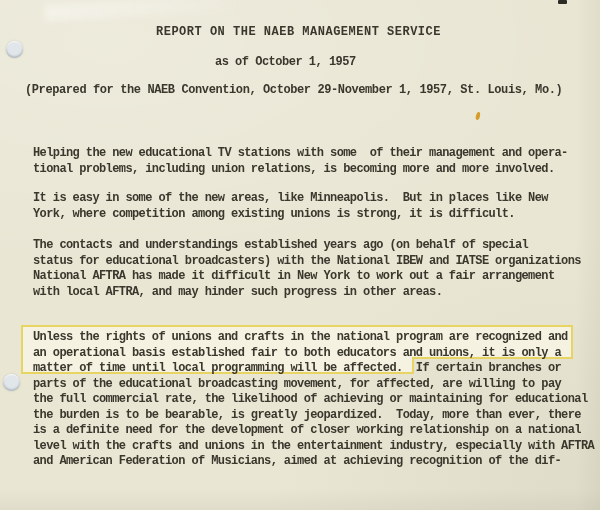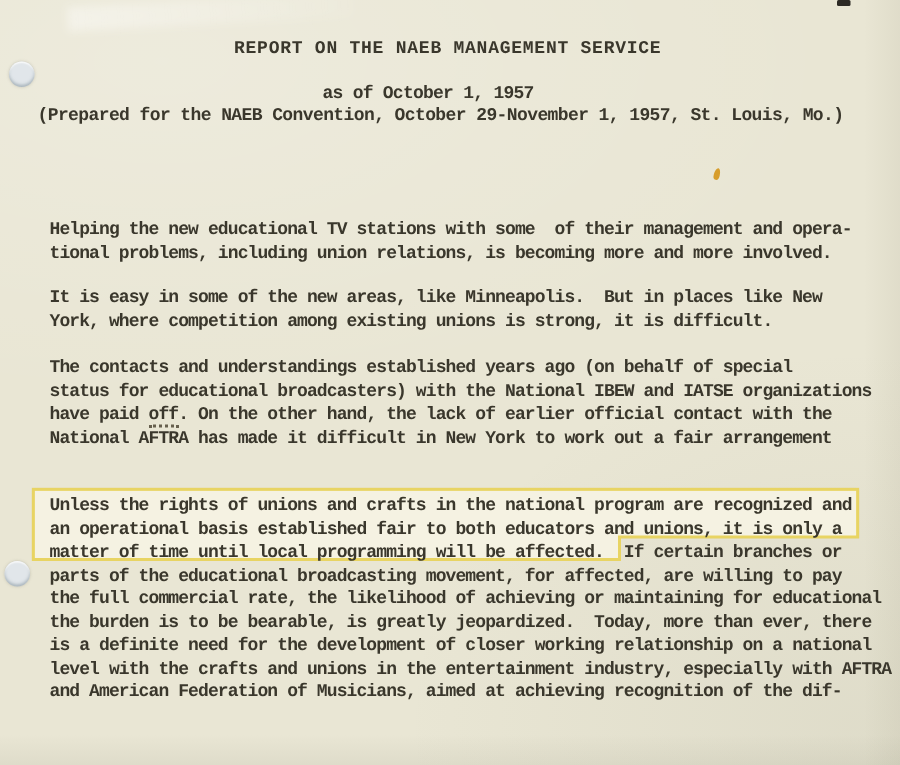--- a/index.html
+++ b/index.html
@@ -26,21 +26,21 @@
 
   .line {
     white-space:pre;
     font-size:12px;
     line-height:15.5px;
     letter-spacing:-0.6px;
   }
   .hdr { position:absolute; z-index:2; }
   .title1 { left:156px; top:25px;  letter-spacing:0.5px; }
   .title2 { left:215px; top:55px;  letter-spacing:-0.5px; }
-  .title3 { left:25px;  top:70px;  letter-spacing:-0.4px; }
+  .title3 { left:25px;  top:83px;  letter-spacing:-0.4px; }
 
   .para { position:absolute; left:33px; z-index:2; }
   #p1 { top:146px; }
   #p2 { top:191px; }
   #p3 { top:238px; }
   #p4 { top:330px; }
 
   .punch {
     position:absolute; z-index:1;
     width:17px; height:17px; border-radius:50%;
@@ -113,22 +113,22 @@
   </div>
 
   <div class="para" id="p1">
     <div class="line">Helping the new educational TV stations with some  of their management and opera-</div>
     <div class="line">tional problems, including union relations, is becoming more and more involved.</div>
   </div>
 
   <div class="para" id="p3">
     <div class="line">The contacts and understandings established years ago (on behalf of special</div>
     <div class="line">status for educational broadcasters) with the National IBEW and IATSE organizations</div>
-    <div class="line"><span>have paid </span><span class="dotted">off</span><span>. On the other hand, the lack of earlier official contact with the</span></div>
     <div class="line">National AFTRA has made it difficult in New York to work out a fair arrangement</div>
+    <div class="line">with local AFTRA, and may hinder such progress in other areas.</div>
   </div>
 
   <div class="para" id="p4">
     <div class="line">Unless the rights of unions and crafts in the national program are recognized and</div>
     <div class="line">an operational basis established fair to both educators and unions, it is only a</div>
     <div class="line"><span>matter of time until local programming will be affected.</span><span>  If certain branches or</span></div>
     <div class="line">parts of the educational broadcasting movement, for affected, are willing to pay</div>
     <div class="line">the full commercial rate, the likelihood of achieving or maintaining for educational</div>
     <div class="line">the burden is to be bearable, is greatly jeopardized.  Today, more than ever, there</div>
     <div class="line">is a definite need for the development of closer working relationship on a national</div>

